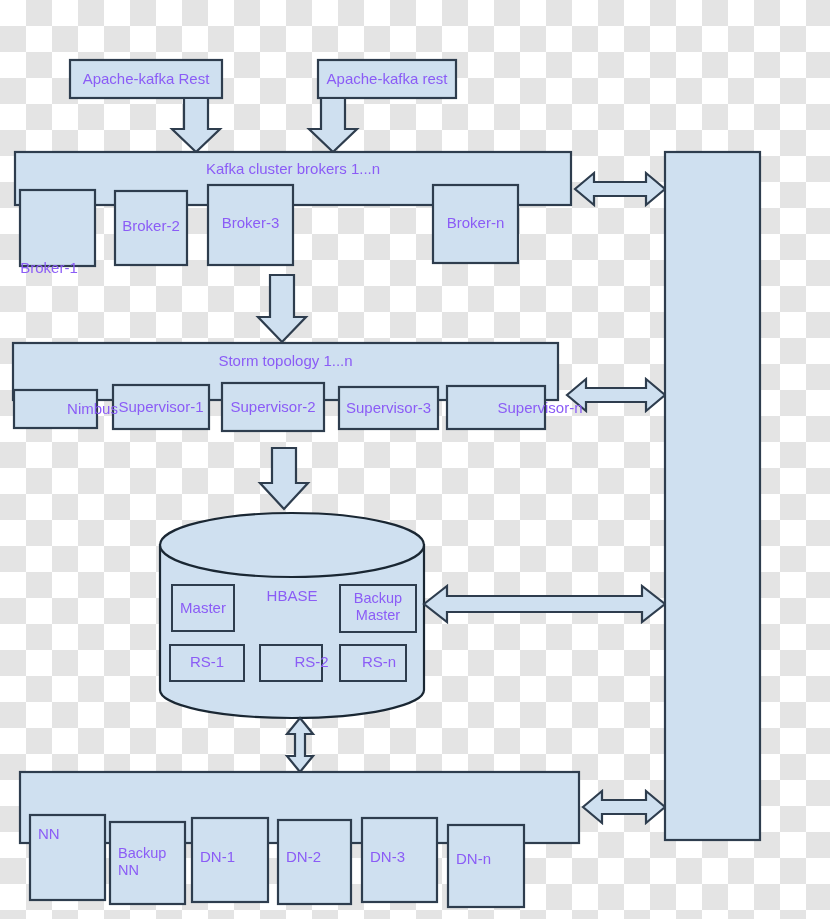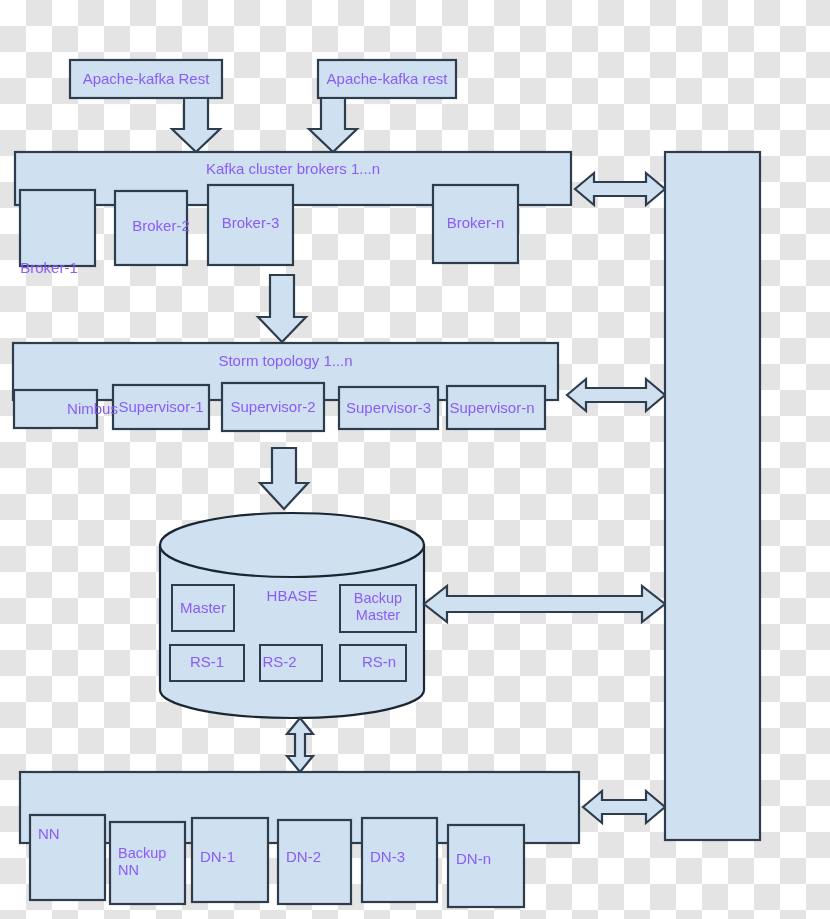--- a/index.html
+++ b/index.html
@@ -105,37 +105,37 @@
     <polygon class="sh" points="583,807 602,791 602,800 646,800 646,791 665,807 646,823 646,814 602,814 602,823"></polygon>
 
     <rect class="sh" x="665" y="152" width="95" height="688"></rect>
   </svg>
 
   <div class="lbl lbl-c box-label" style="left:70px;top:70px;width:152px;">Apache-kafka Rest</div>
   <div class="lbl lbl-c box-label" style="left:318px;top:70px;width:138px;">Apache-kafka rest</div>
 
   <div class="lbl lbl-c band-label" style="left:15px;top:160px;width:556px;">Kafka cluster brokers 1...n</div>
   <div class="lbl lbl-c box-label" style="left:20px;top:216px;width:58px;margin-top:43px;">Broker-1</div>
-  <div class="lbl lbl-c box-label" style="left:115px;top:217px;width:92px;">Broker-2</div>
+  <div class="lbl lbl-c box-label" style="left:115px;top:217px;width:72px;">Broker-2</div>
   <div class="lbl lbl-c box-label" style="left:208px;top:214px;width:85px;">Broker-3</div>
   <div class="lbl lbl-c box-label" style="left:433px;top:214px;width:85px;">Broker-n</div>
 
   <div class="lbl lbl-c band-label" style="left:13px;top:352px;width:545px;">Storm topology 1...n</div>
   <div class="lbl lbl-c box-label" style="left:14px;top:400px;width:83px;margin-left:37px;">Nimbus</div>
   <div class="lbl lbl-c box-label" style="left:113px;top:398px;width:96px;">Supervisor-1</div>
   <div class="lbl lbl-c box-label" style="left:222px;top:398px;width:102px;">Supervisor-2</div>
   <div class="lbl lbl-c box-label" style="left:339px;top:399px;width:99px;">Supervisor-3</div>
-  <div class="lbl lbl-c box-label" style="left:447px;top:399px;width:90px;">Supervisor-n</div>
+  <div class="lbl lbl-c box-label" style="left:447px;top:399px;width:90px;padding-left:48px;">Supervisor-n</div>
 
   <div class="lbl lbl-c band-label" style="left:240px;top:587px;width:104px;">HBASE</div>
   <div class="lbl lbl-c box-label" style="left:172px;top:599px;width:62px;">Master</div>
   <div class="lbl lbl-c small" style="left:340px;top:590px;width:76px;">Backup
 Master</div>
   <div class="lbl lbl-c box-label" style="left:170px;top:653px;width:74px;">RS-1</div>
-  <div class="lbl lbl-c box-label" style="left:260px;top:653px;width:39px;">RS-2</div>
+  <div class="lbl lbl-c box-label" style="left:260px;top:653px;width:39px;padding-left:32px;">RS-2</div>
   <div class="lbl lbl-c box-label" style="left:340px;top:653px;width:78px;">RS-n</div>
 
   <div class="lbl lbl-l box-label" style="left:38px;top:825px;width:70px;">NN</div>
   <div class="lbl lbl-l small" style="left:118px;top:845px;width:70px;">Backup
 NN</div>
   <div class="lbl lbl-l box-label" style="left:200px;top:848px;width:70px;">DN-1</div>
   <div class="lbl lbl-l box-label" style="left:286px;top:848px;width:70px;">DN-2</div>
   <div class="lbl lbl-l box-label" style="left:370px;top:848px;width:70px;">DN-3</div>
   <div class="lbl lbl-l box-label" style="left:456px;top:850px;width:70px;">DN-n</div>
 

